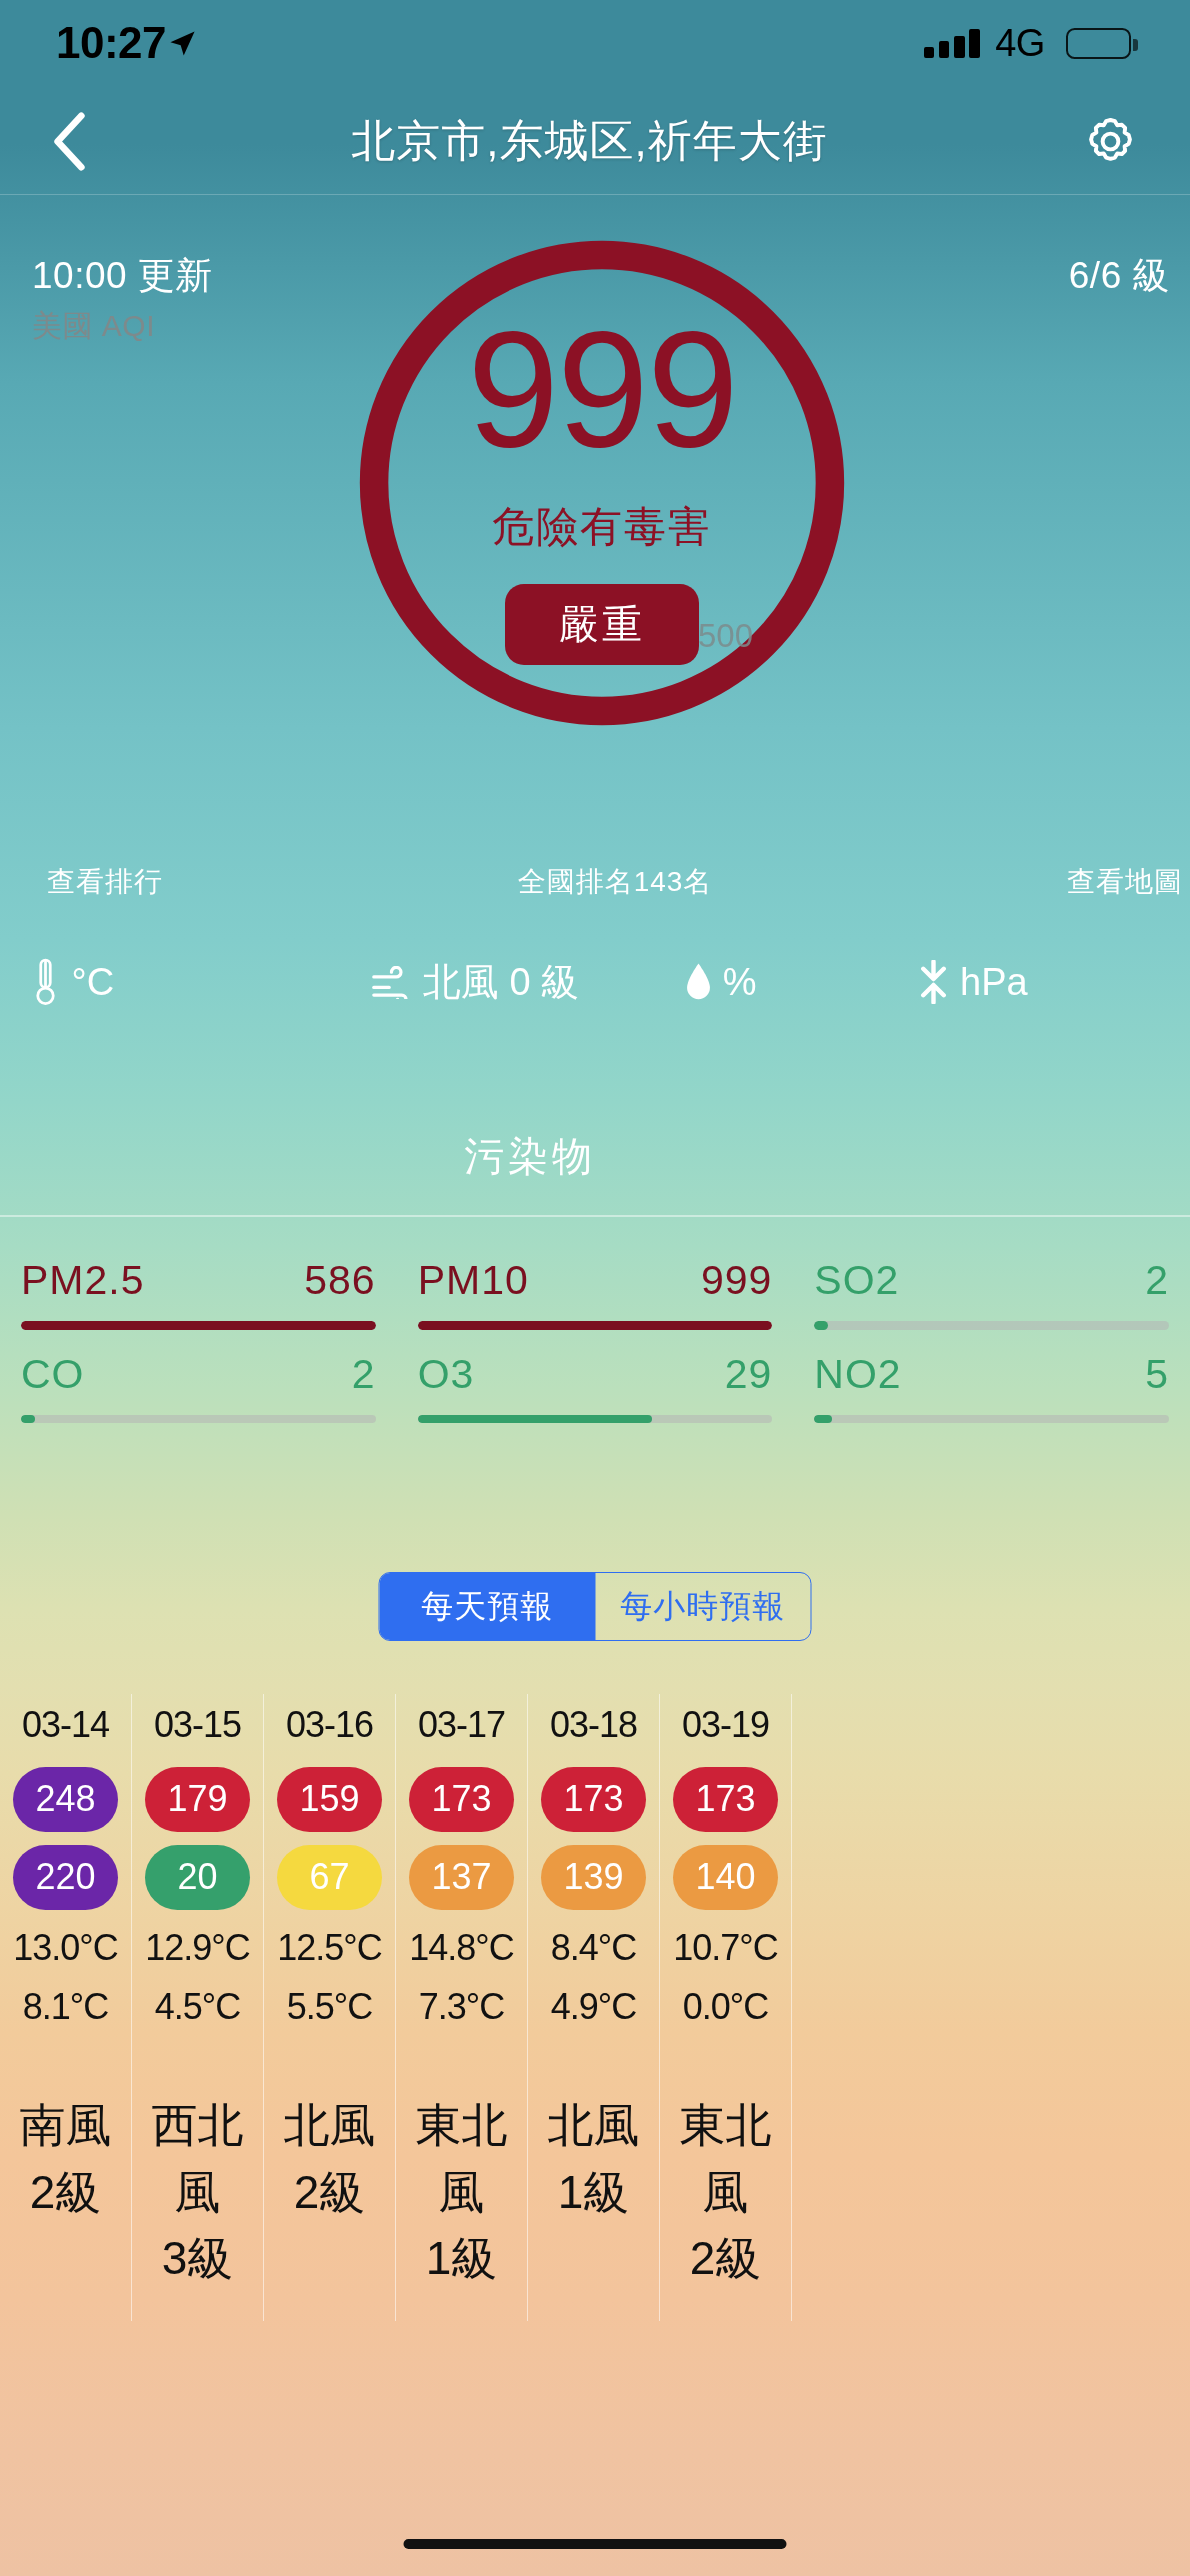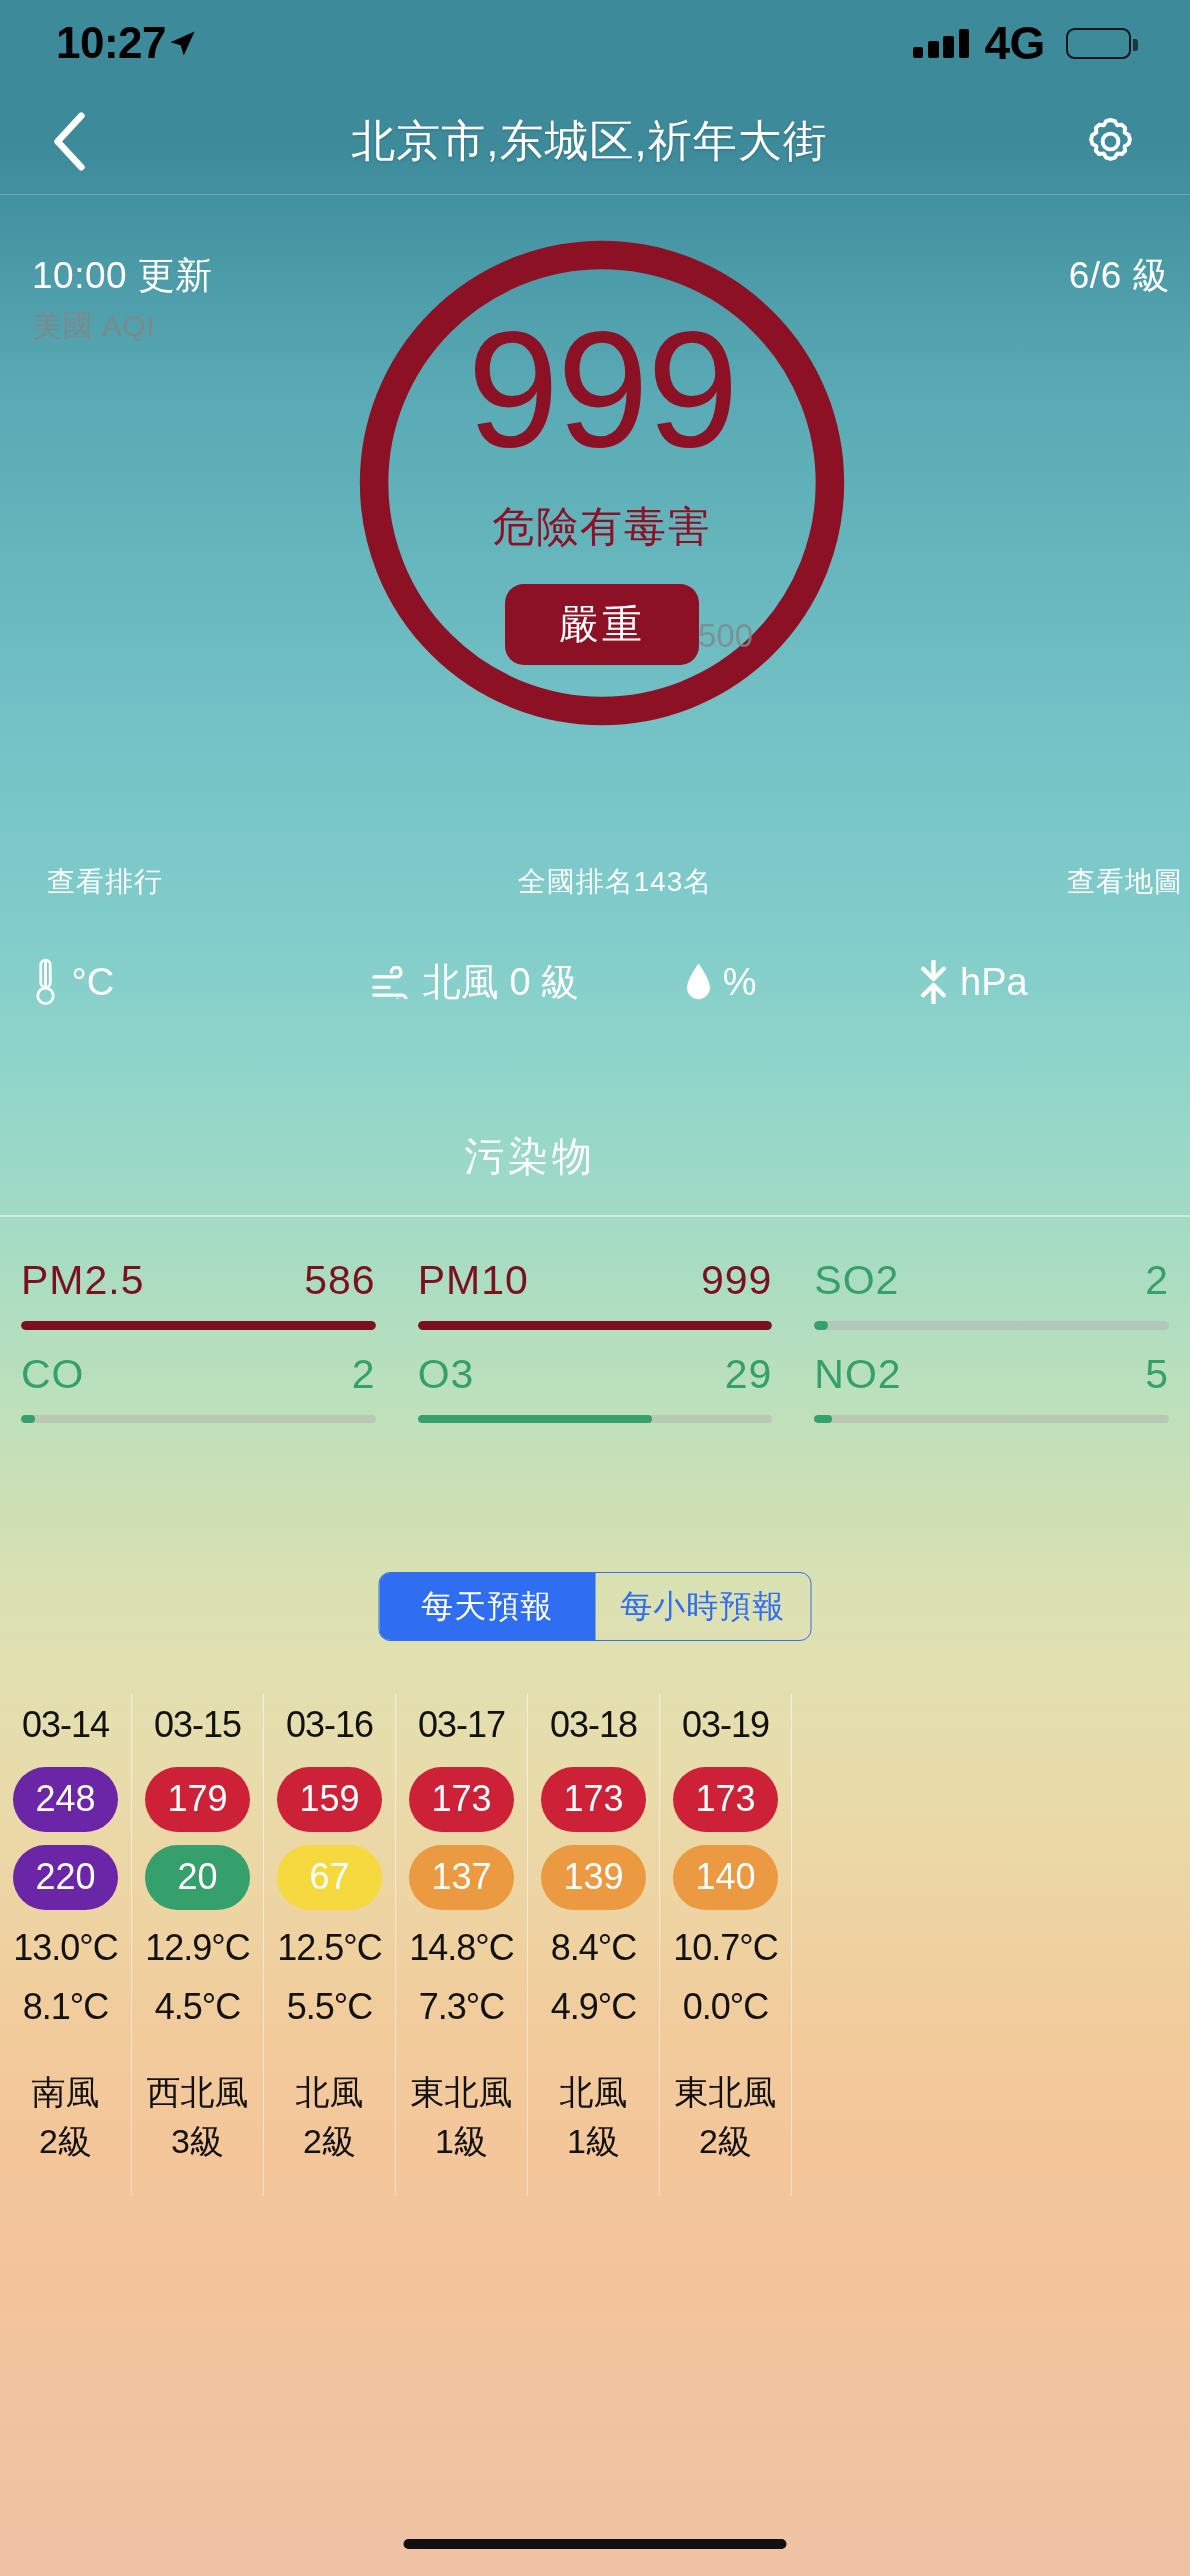--- a/index.html
+++ b/index.html
@@ -43,21 +43,21 @@
   .sb-left { display:flex; align-items:center; gap:2px; }
   .sb-time { font-size:44px; font-weight:600; color:#000; letter-spacing:-0.5px; }
   .loc-arrow { width:29px; height:29px; display:block; }
   .sb-right { display:flex; align-items:center; gap:15.3px; }
   .signal { display:flex; align-items:flex-end; gap:4.8px; height:29px; }
   .signal i { display:block; width:10.5px; background:#000; border-radius:1.9px; }
   .signal i:nth-child(1){ height:10.5px; }
   .signal i:nth-child(2){ height:16.3px; }
   .signal i:nth-child(3){ height:22px; }
   .signal i:nth-child(4){ height:29px; }
-  .net { font-size:46px; font-weight:700; color:#000; letter-spacing:-0.5px; }
+  .net { font-size:38px; font-weight:400; color:#000; letter-spacing:-0.5px; }
   .battery {
     width:65px; height:31px; border:2.9px solid rgba(0,0,0,.85);
     border-radius:8.6px; padding:2.9px; position:relative; margin-left:5.8px;
   }
   .battery::after {
     content:""; position:absolute; right:-8.6px; top:9.6px;
     width:4.8px; height:11.5px; background:rgba(0,0,0,.6); border-radius:0 2.9px 2.9px 0;
   }
   .battery-fill { height:100%; background:#000; border-radius:4.8px; }
 
@@ -186,21 +186,21 @@
   .fc-col:first-child { border-left:none; }
   .fc-date { font-size:36px; color:#111; margin-top:9.6px; letter-spacing:-1px; }
   .fc-pill {
     margin-top:21px; width:105px; height:65px; border-radius:33px;
     display:flex; align-items:center; justify-content:center;
     color:#fff; font-size:36px;
   }
   .fc-pill.small { margin-top:13.4px; }
   .fc-temp { margin-top:17px; font-size:36px; color:#111; letter-spacing:-1px; }
   .fc-temp.low { margin-top:17px; }
-  .fc-wind { margin-top:40px; font-size:34px; color:#111; text-align:center; line-height:1.45; }
+  .fc-wind { margin-top:64px; font-size:46px; color:#111; text-align:center; line-height:1.45; }
 
   
   .home-indicator {
     position:absolute; bottom:27px; left:50%; transform:translateX(-50%);
     width:383px; height:9.6px; background:#111; border-radius:5.8px;
   }
 </style>
 </head>
 <body>
 

